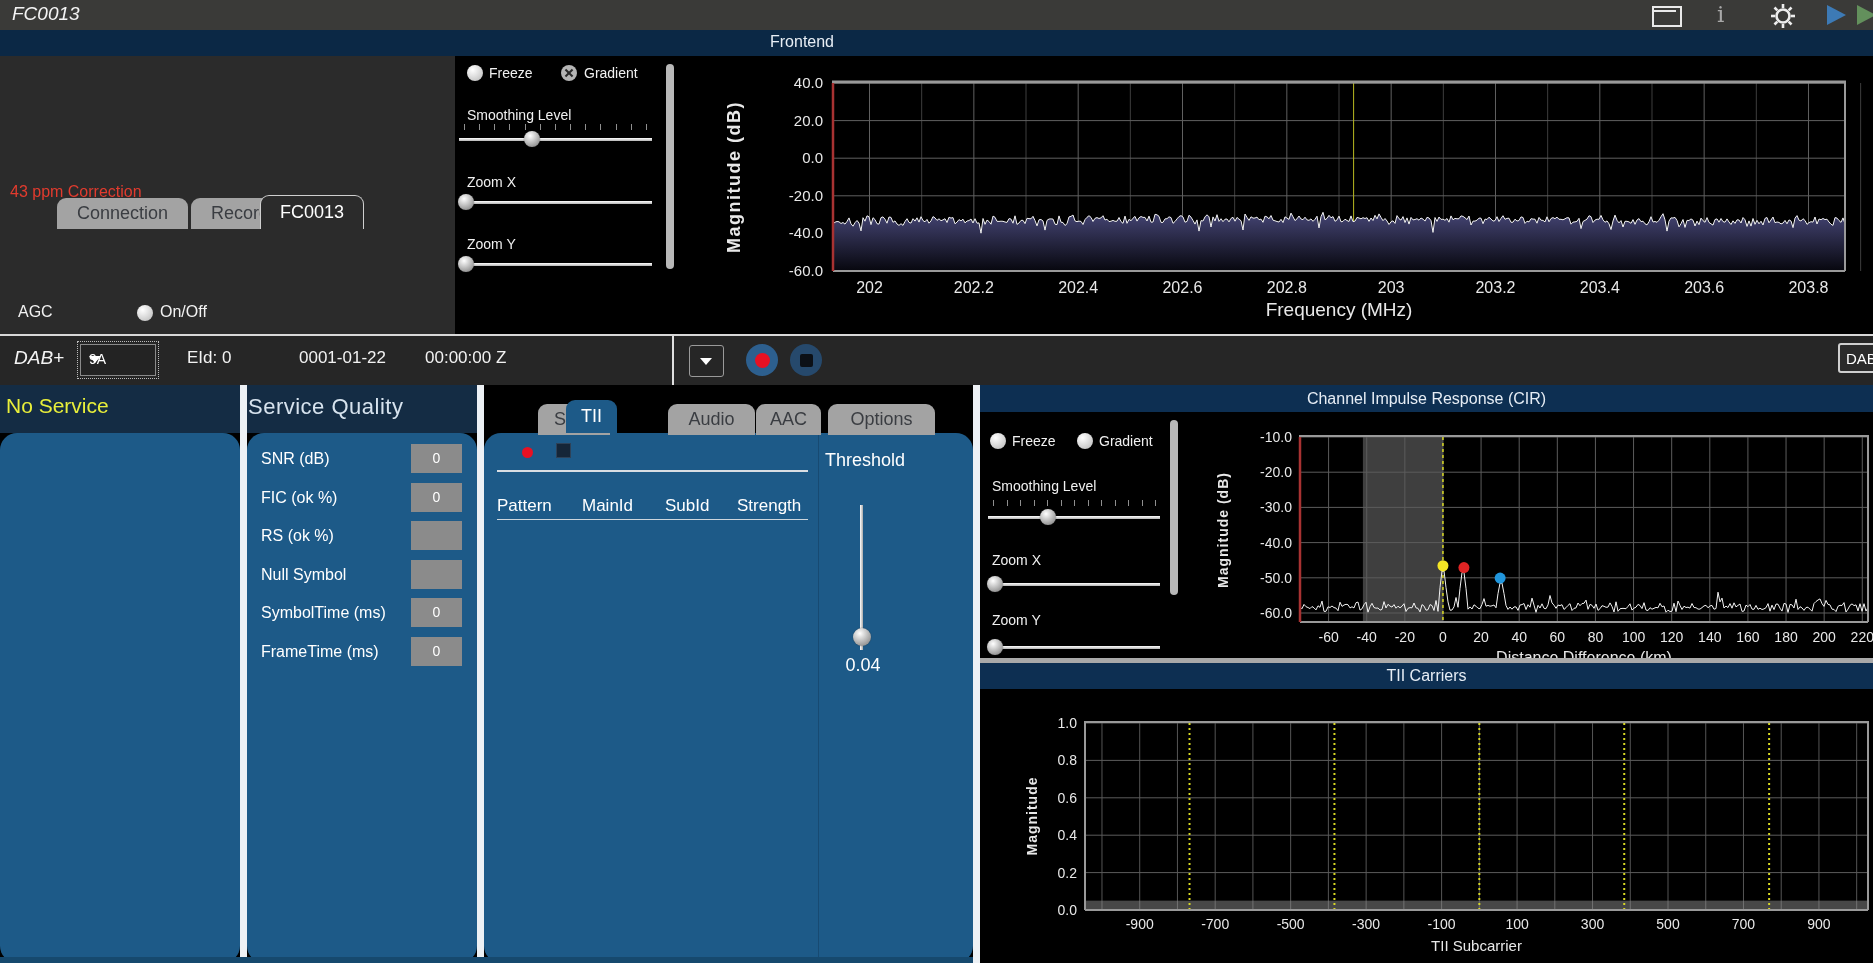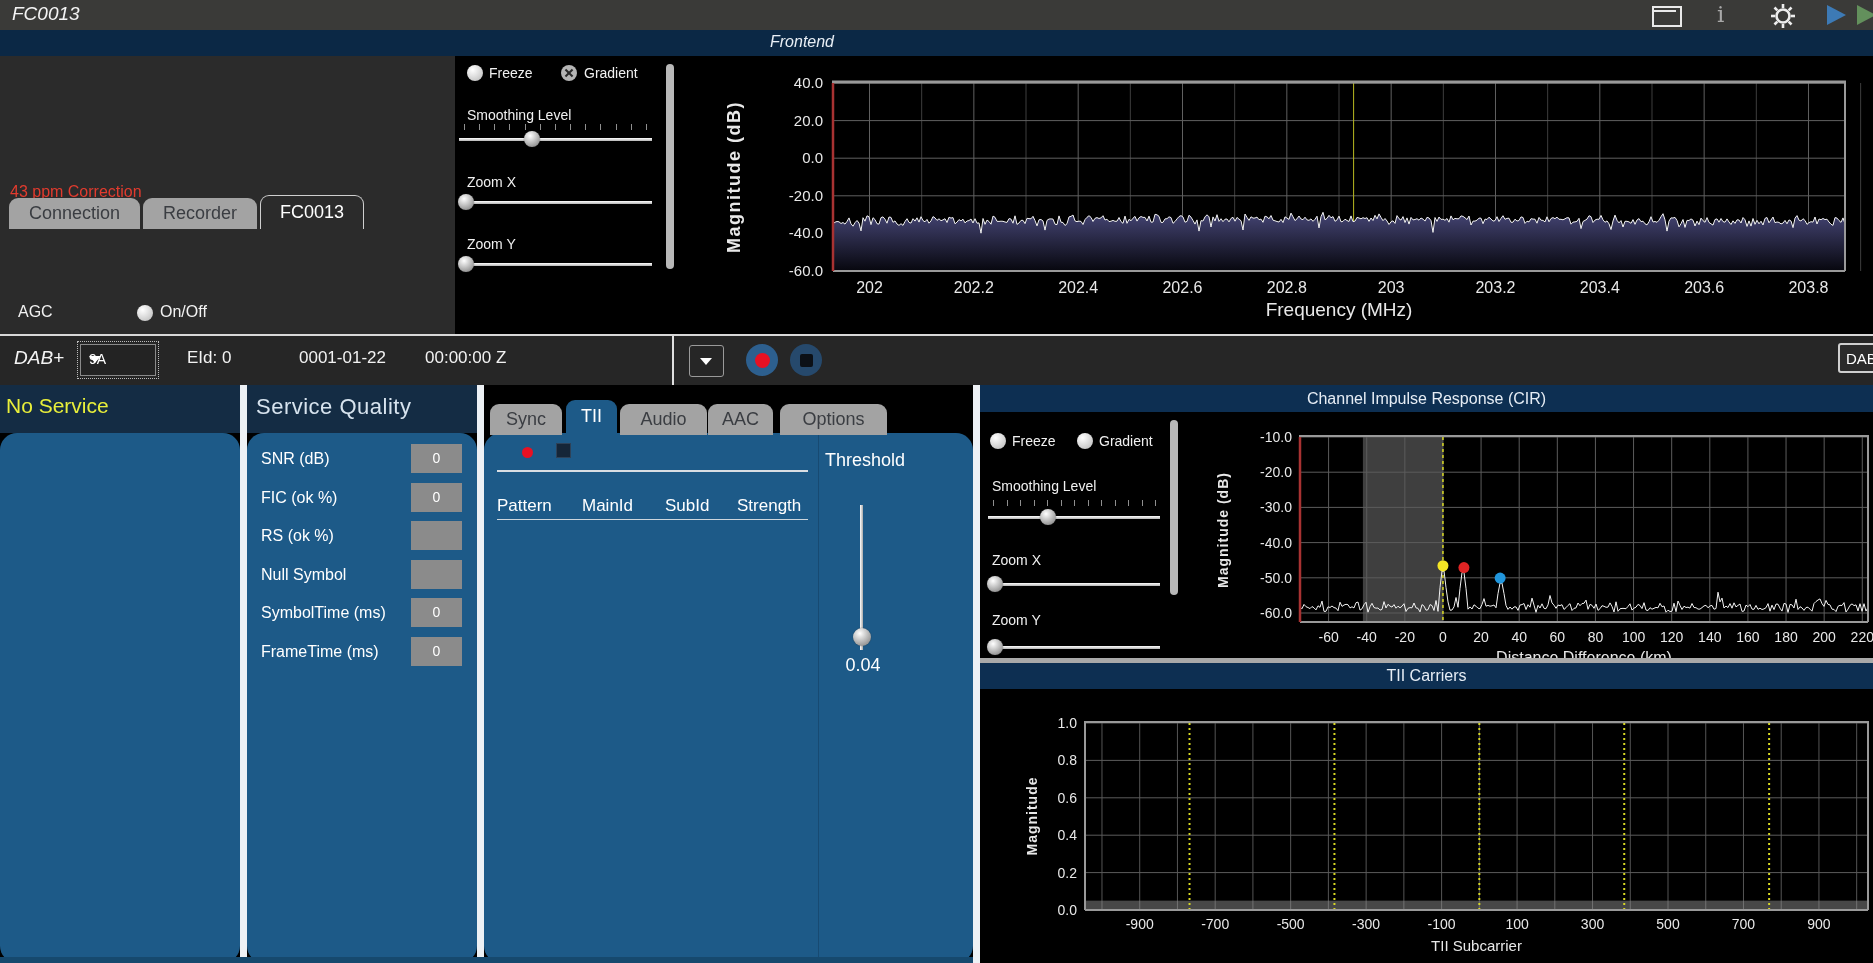--- a/index.html
+++ b/index.html
@@ -13,31 +13,31 @@
   .app-title{left:12px;top:3px;font-size:19px;font-style:italic;color:#f4f4f4;}
   .win-icon{left:1652px;top:6px;width:26px;height:17px;border:2px solid #e9e9e9;}
   .win-icon::before{content:"";position:absolute;left:0;top:2px;width:22px;height:2px;background:#e9e9e9;}
   .info-icon{left:1717px;top:1px;font-family:"DejaVu Serif",serif;font-size:23px;color:#a8a8a8;font-style:normal;}
   .play-icon{left:1827px;top:5px;width:0;height:0;border-left:19px solid #3d7ab5;
              border-top:10px solid transparent;border-bottom:10px solid transparent;}
   .play2-icon{left:1857px;top:5px;width:0;height:0;border-left:19px solid #63905c;
               border-top:10px solid transparent;border-bottom:10px solid transparent;}
 
   
-  .nav-band{left:0;top:30px;width:1873px;height:26px;background:#0b2845;font-style:italic;}
+  .nav-band{left:0;top:30px;width:1873px;height:26px;background:#0b2845;}
   .fe-title{left:802px;top:33px;transform:translateX(-50%);font-size:16px;color:#e8eef5;}
   .chart-header{background:#0d2f52;color:#e6edf5;font-size:16px;text-align:center;line-height:27px;}
 
   
   .freq-panel{left:0;top:56px;width:455px;height:280px;background:#2b2b2b;}
   .freq-text{left:8px;top:57px;font-size:45px;color:#f2ef39;letter-spacing:1px;white-space:nowrap;}
   .freq-unit{margin-left:14px;}
   .ppm{left:10px;top:127px;font-size:16px;color:#e23b2e;}
   .tab{position:absolute;text-align:center;border-radius:9px 9px 0 0;font-size:18px;cursor:default;}
-  .tab.inactive{background:#a3a3a3;color:#3a3d42;height:31px;line-height:31px;}
+  .tab.inactive{background:#a3a3a3;color:#3a3d42;height:31px;line-height:31px;margin-left:48px;}
   .tab.active-dark{background:#2b2b2b;color:#fff;border:1px solid #cfcfcf;border-bottom:none;height:33px;line-height:33px;}
   .tab.active-blue{background:#1d5a88;color:#fff;height:33px;line-height:33px;}
   .ctl-label{font-size:16px;color:#f2f2f2;}
   .radio{position:absolute;width:16px;height:16px;border-radius:50%;
          background:radial-gradient(circle at 35% 30%,#ffffff,#c9c9c9 75%);}
   .checkx{position:absolute;width:16px;height:16px;border-radius:50%;background:#b5b5b5;}
   .checkx::before,.checkx::after{content:"";position:absolute;left:3px;top:7px;width:10px;height:2px;background:#2a2a2a;}
   .checkx::before{transform:rotate(45deg);} .checkx::after{transform:rotate(-45deg);}
 
   
@@ -69,21 +69,21 @@
   .stop-btn{left:790px;top:8px;width:32px;height:32px;border-radius:50%;background:#26496c;}
   .stop-btn::after{content:"";position:absolute;left:9.5px;top:9.5px;width:13px;height:13px;background:#0c1016;border-radius:2px;}
   .dab-btn{left:1838px;top:7px;width:44px;height:30px;border:2px solid #cfcfcf;border-radius:3px;
            font-size:15px;line-height:27px;padding-left:6px;background:#2b2b2b;color:#fff;box-sizing:border-box;}
 
   
   .list-header{background:#142c44;}
   .blue-body{background:#1d5a88;border-radius:17px;}
   .splitter-v{width:7px;background:#edf1f5;}
   .svc-title{left:6px;top:9px;font-size:21px;color:#e9ef3a;}
-  .sq-title{left:9px;top:9px;font-size:22px;color:#d7e3ee;letter-spacing:0.5px;}
+  .sq-title{left:1px;top:9px;font-size:22px;color:#d7e3ee;letter-spacing:0.5px;}
   .sq-label{position:absolute;font-size:16px;color:#fff;line-height:29px;}
   .sq-box{position:absolute;width:51px;height:29px;background:#8b8b8b;text-align:center;
           font-size:14px;color:#fff;line-height:29px;}
   .col-head{position:absolute;font-size:17px;color:#fff;}
   .thr-label{font-size:18px;color:#fff;text-align:center;}
 </style>
 </head>
 <body>
 
 <div id="app">

